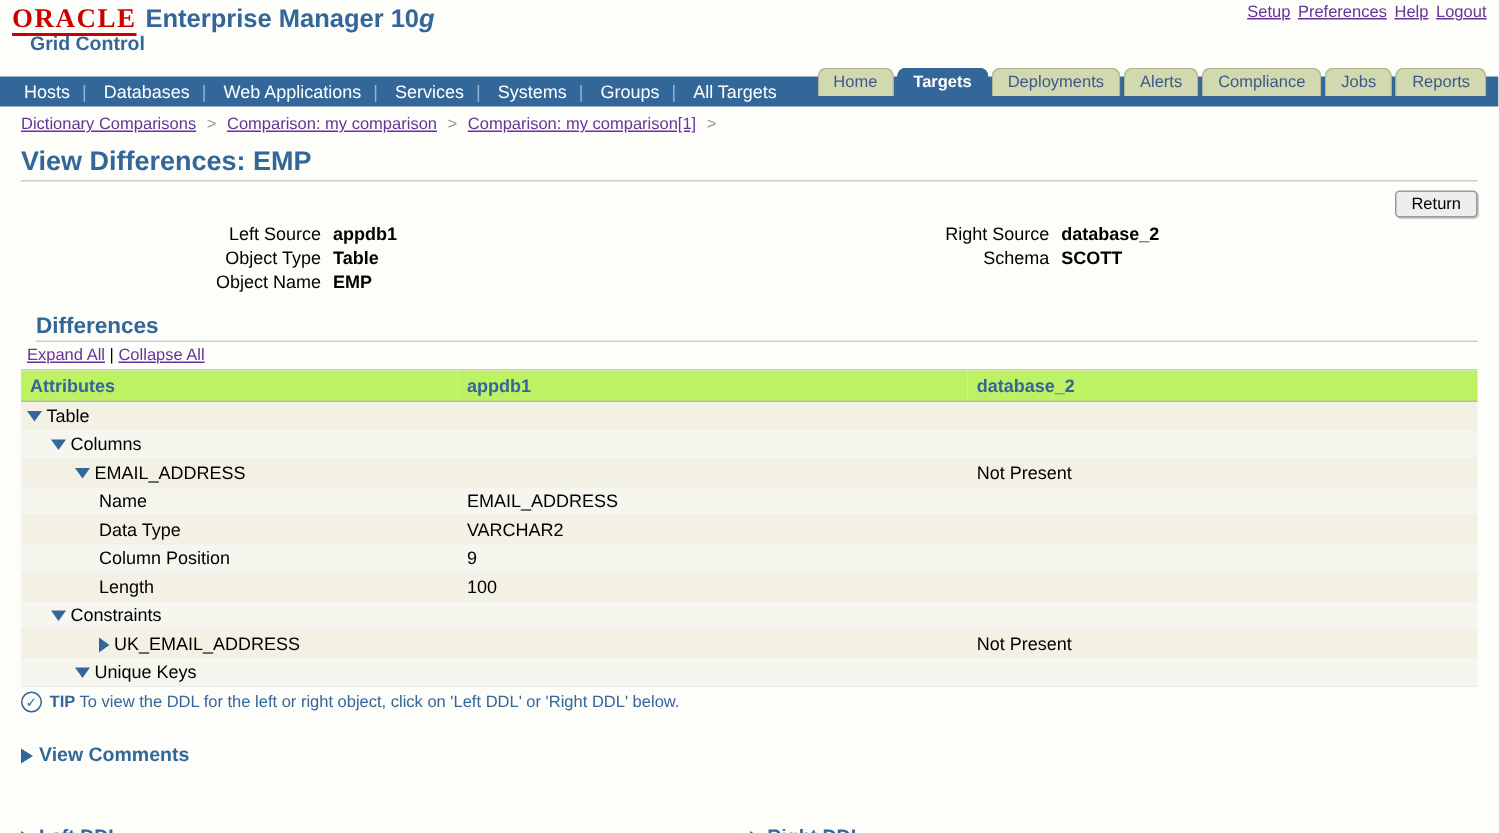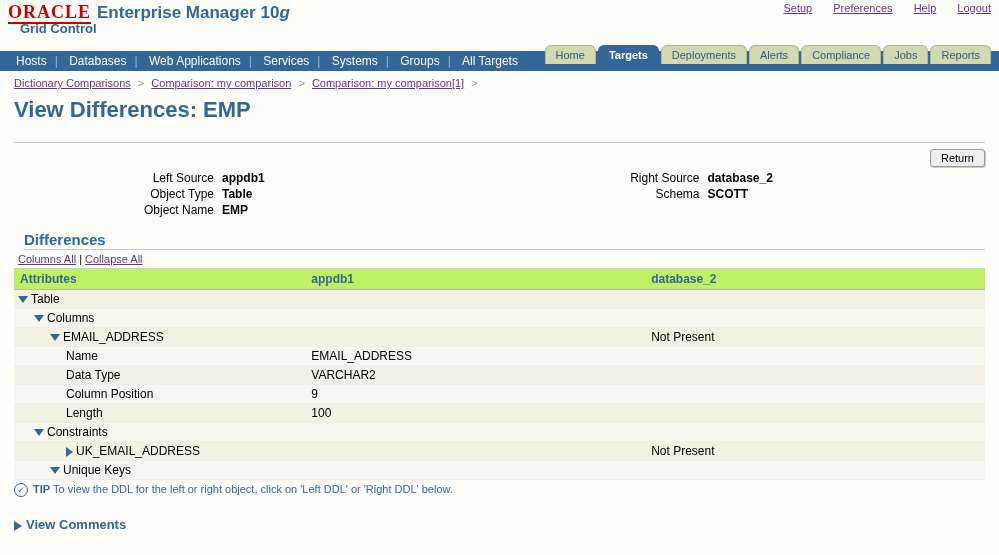--- a/index.html
+++ b/index.html
@@ -43,21 +43,21 @@
   font-weight: bold;
   margin-left: 12px;
   margin-top: -2px;
 }
 .top-links {
   text-align: right;
   font-size: 11px;
 }
 .top-links a {
   color: #663399;
-  margin-left: 18px;
+  margin-left: 2px;
 }
 .main-tabs {
   display: flex;
   justify-content: flex-end;
   align-items: flex-end;
   padding: 0 8px;
   margin-top: -4px;
 }
 .tab {
   background: #d2d8b0;
@@ -98,25 +98,25 @@
   font-size: 11px;
   margin-bottom: 8px;
 }
 .breadcrumb a {
   color: #663399;
   text-decoration: underline;
 }
 .breadcrumb .sep { color: #999; margin: 0 4px; }
 .page-title {
   color: #336699;
-  font-size: 22px;
+  font-size: 18px;
   font-weight: bold;
   margin: 2px 0 6px 0;
   border-bottom: 1px solid #ccc;
-  padding-bottom: 19px;
+  padding-bottom: 2px;
 }
 .return-row {
   text-align: right;
   margin-bottom: 4px;
 }
 .return-btn {
   background: #eee;
   border: 1px solid #999;
   border-radius: 3px;
   padding: 2px 10px;
@@ -314,21 +314,21 @@
   <div class="src-row">
     <div class="src-col">
       <div class="src-label">Object Name</div>
       <div class="src-val">EMP</div>
     </div>
     <div class="src-col"></div>
   </div>
 
   <div class="section-title">Differences</div>
   <div class="expand-row">
-    <a href="#">Columns All</a> |
+    <a href="#">Expand All</a> |
     <a href="#">Collapse All</a>
   </div>
 
   <table class="diff-table">
     <thead>
       <tr>
         <th style="width:30%">Attributes</th>
         <th style="width:35%">appdb1</th>
         <th style="width:35%">database_2</th>
       </tr>

